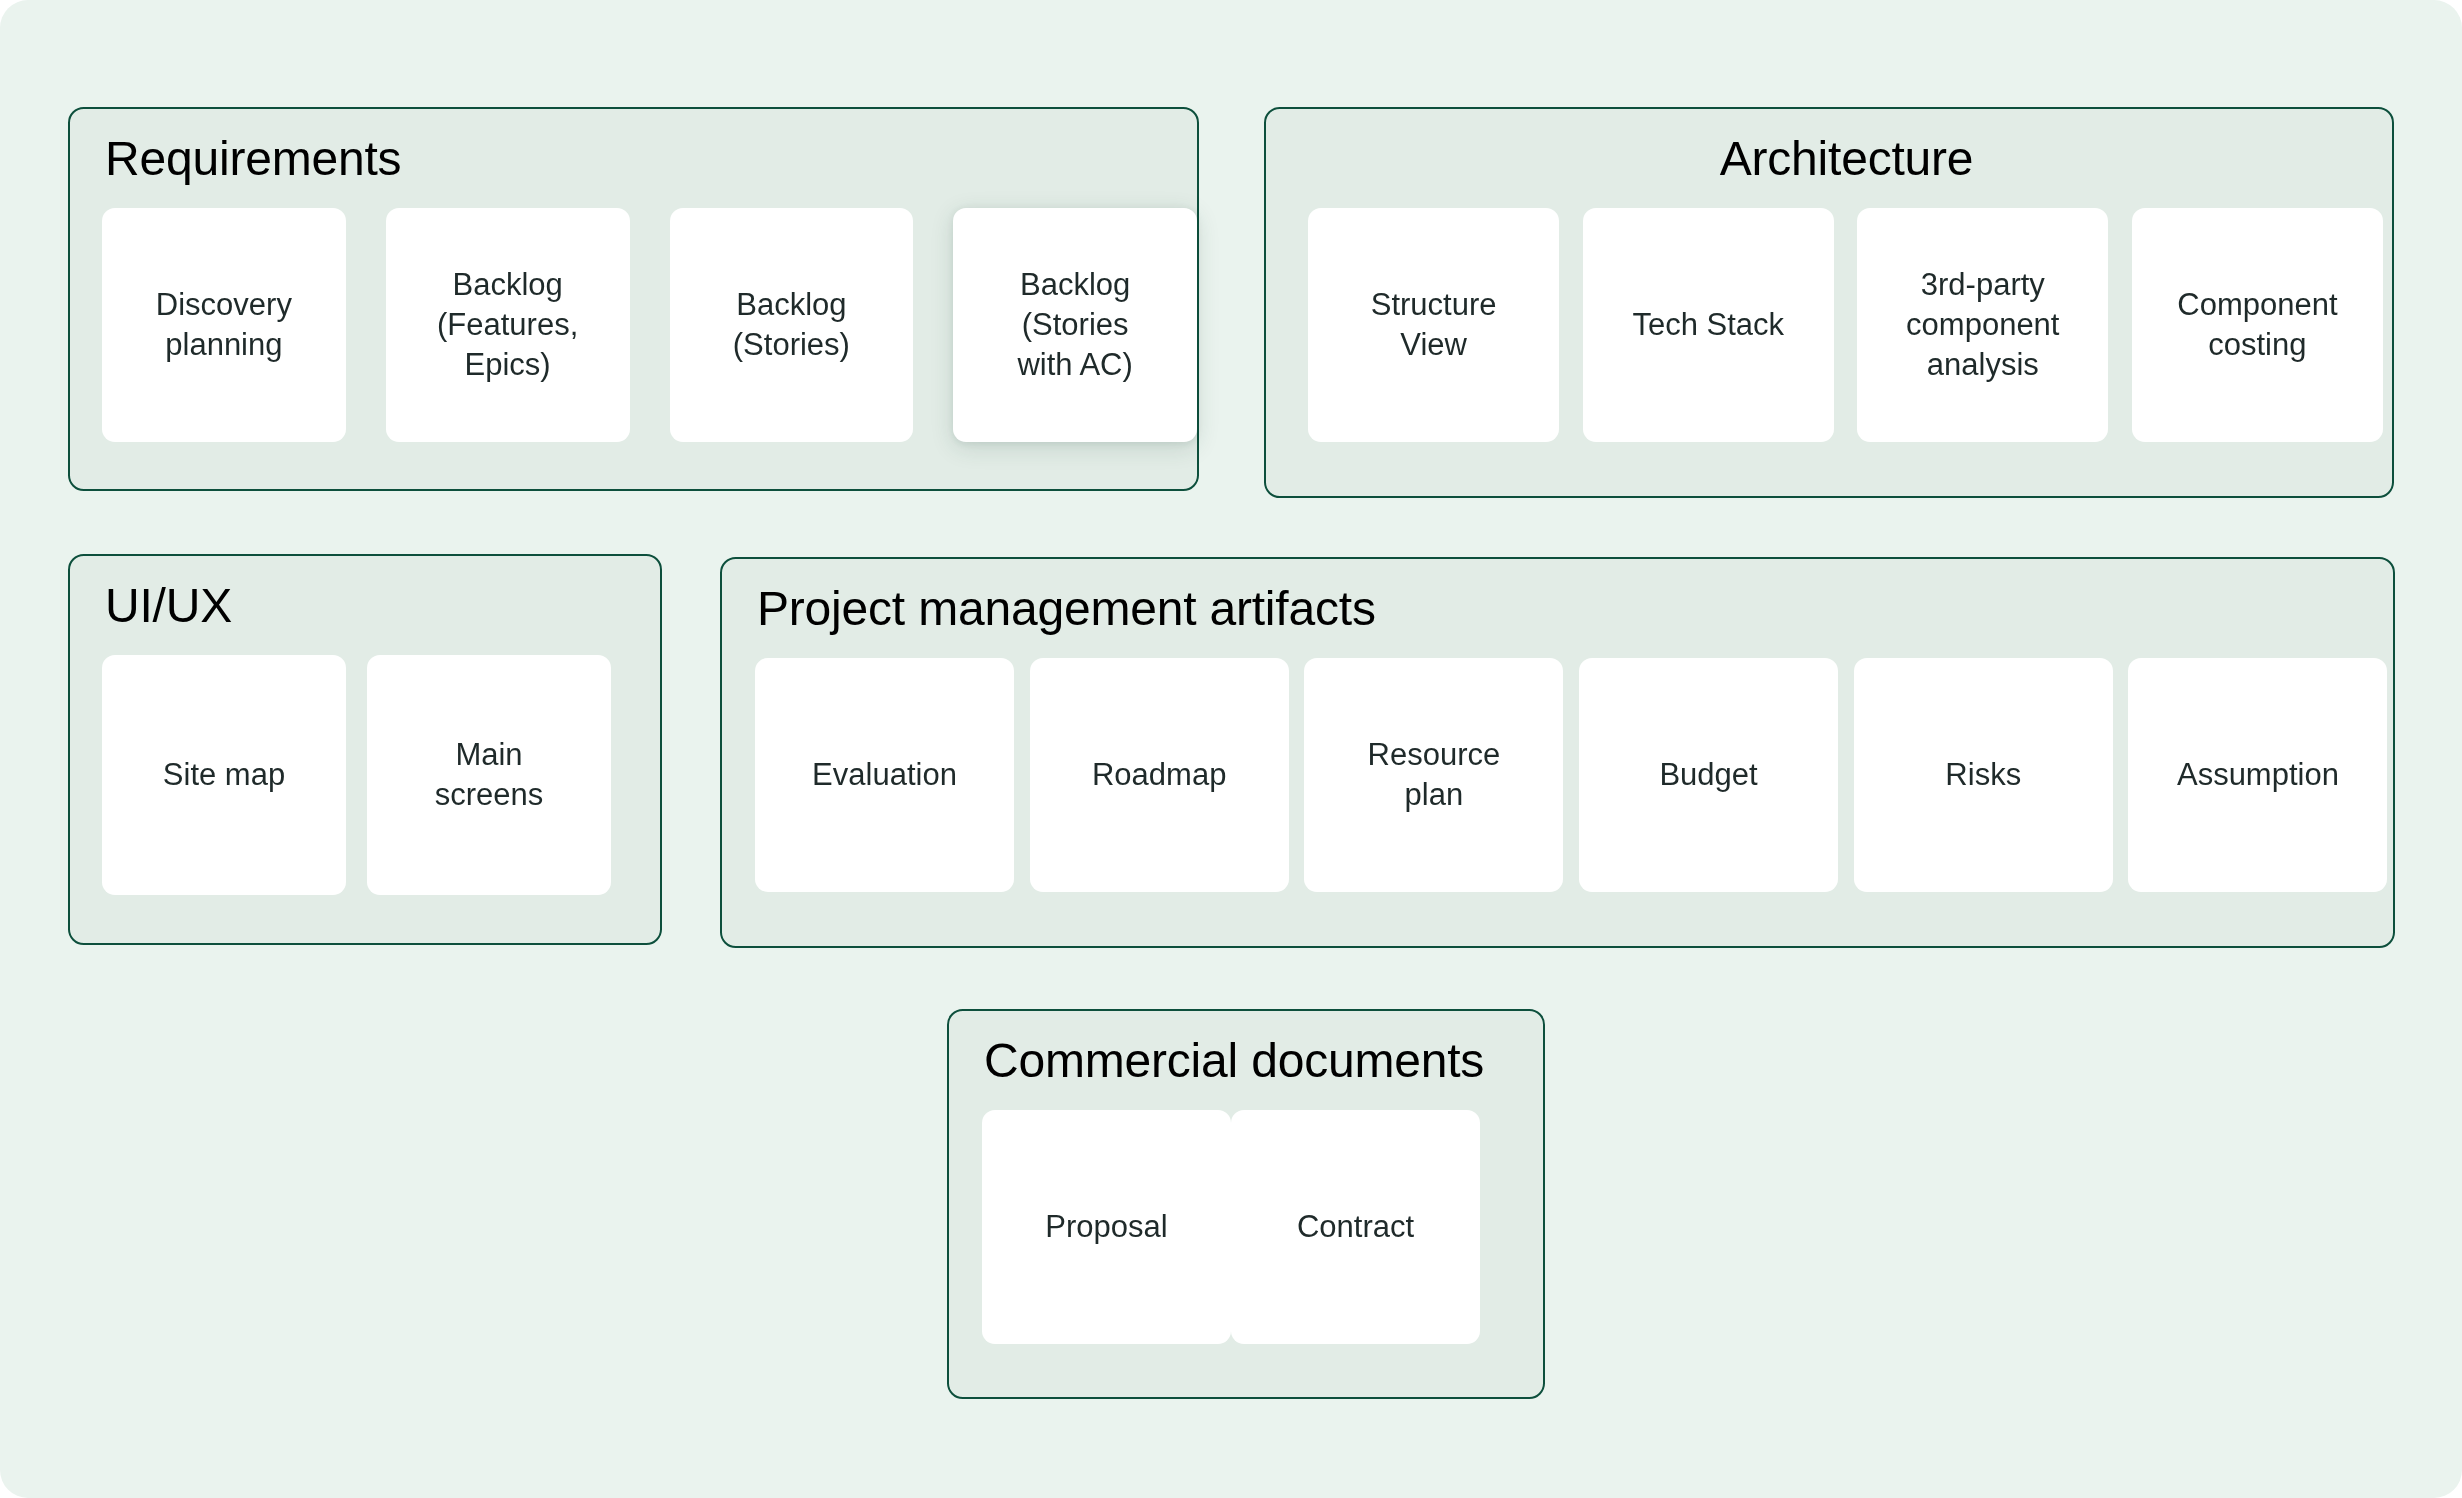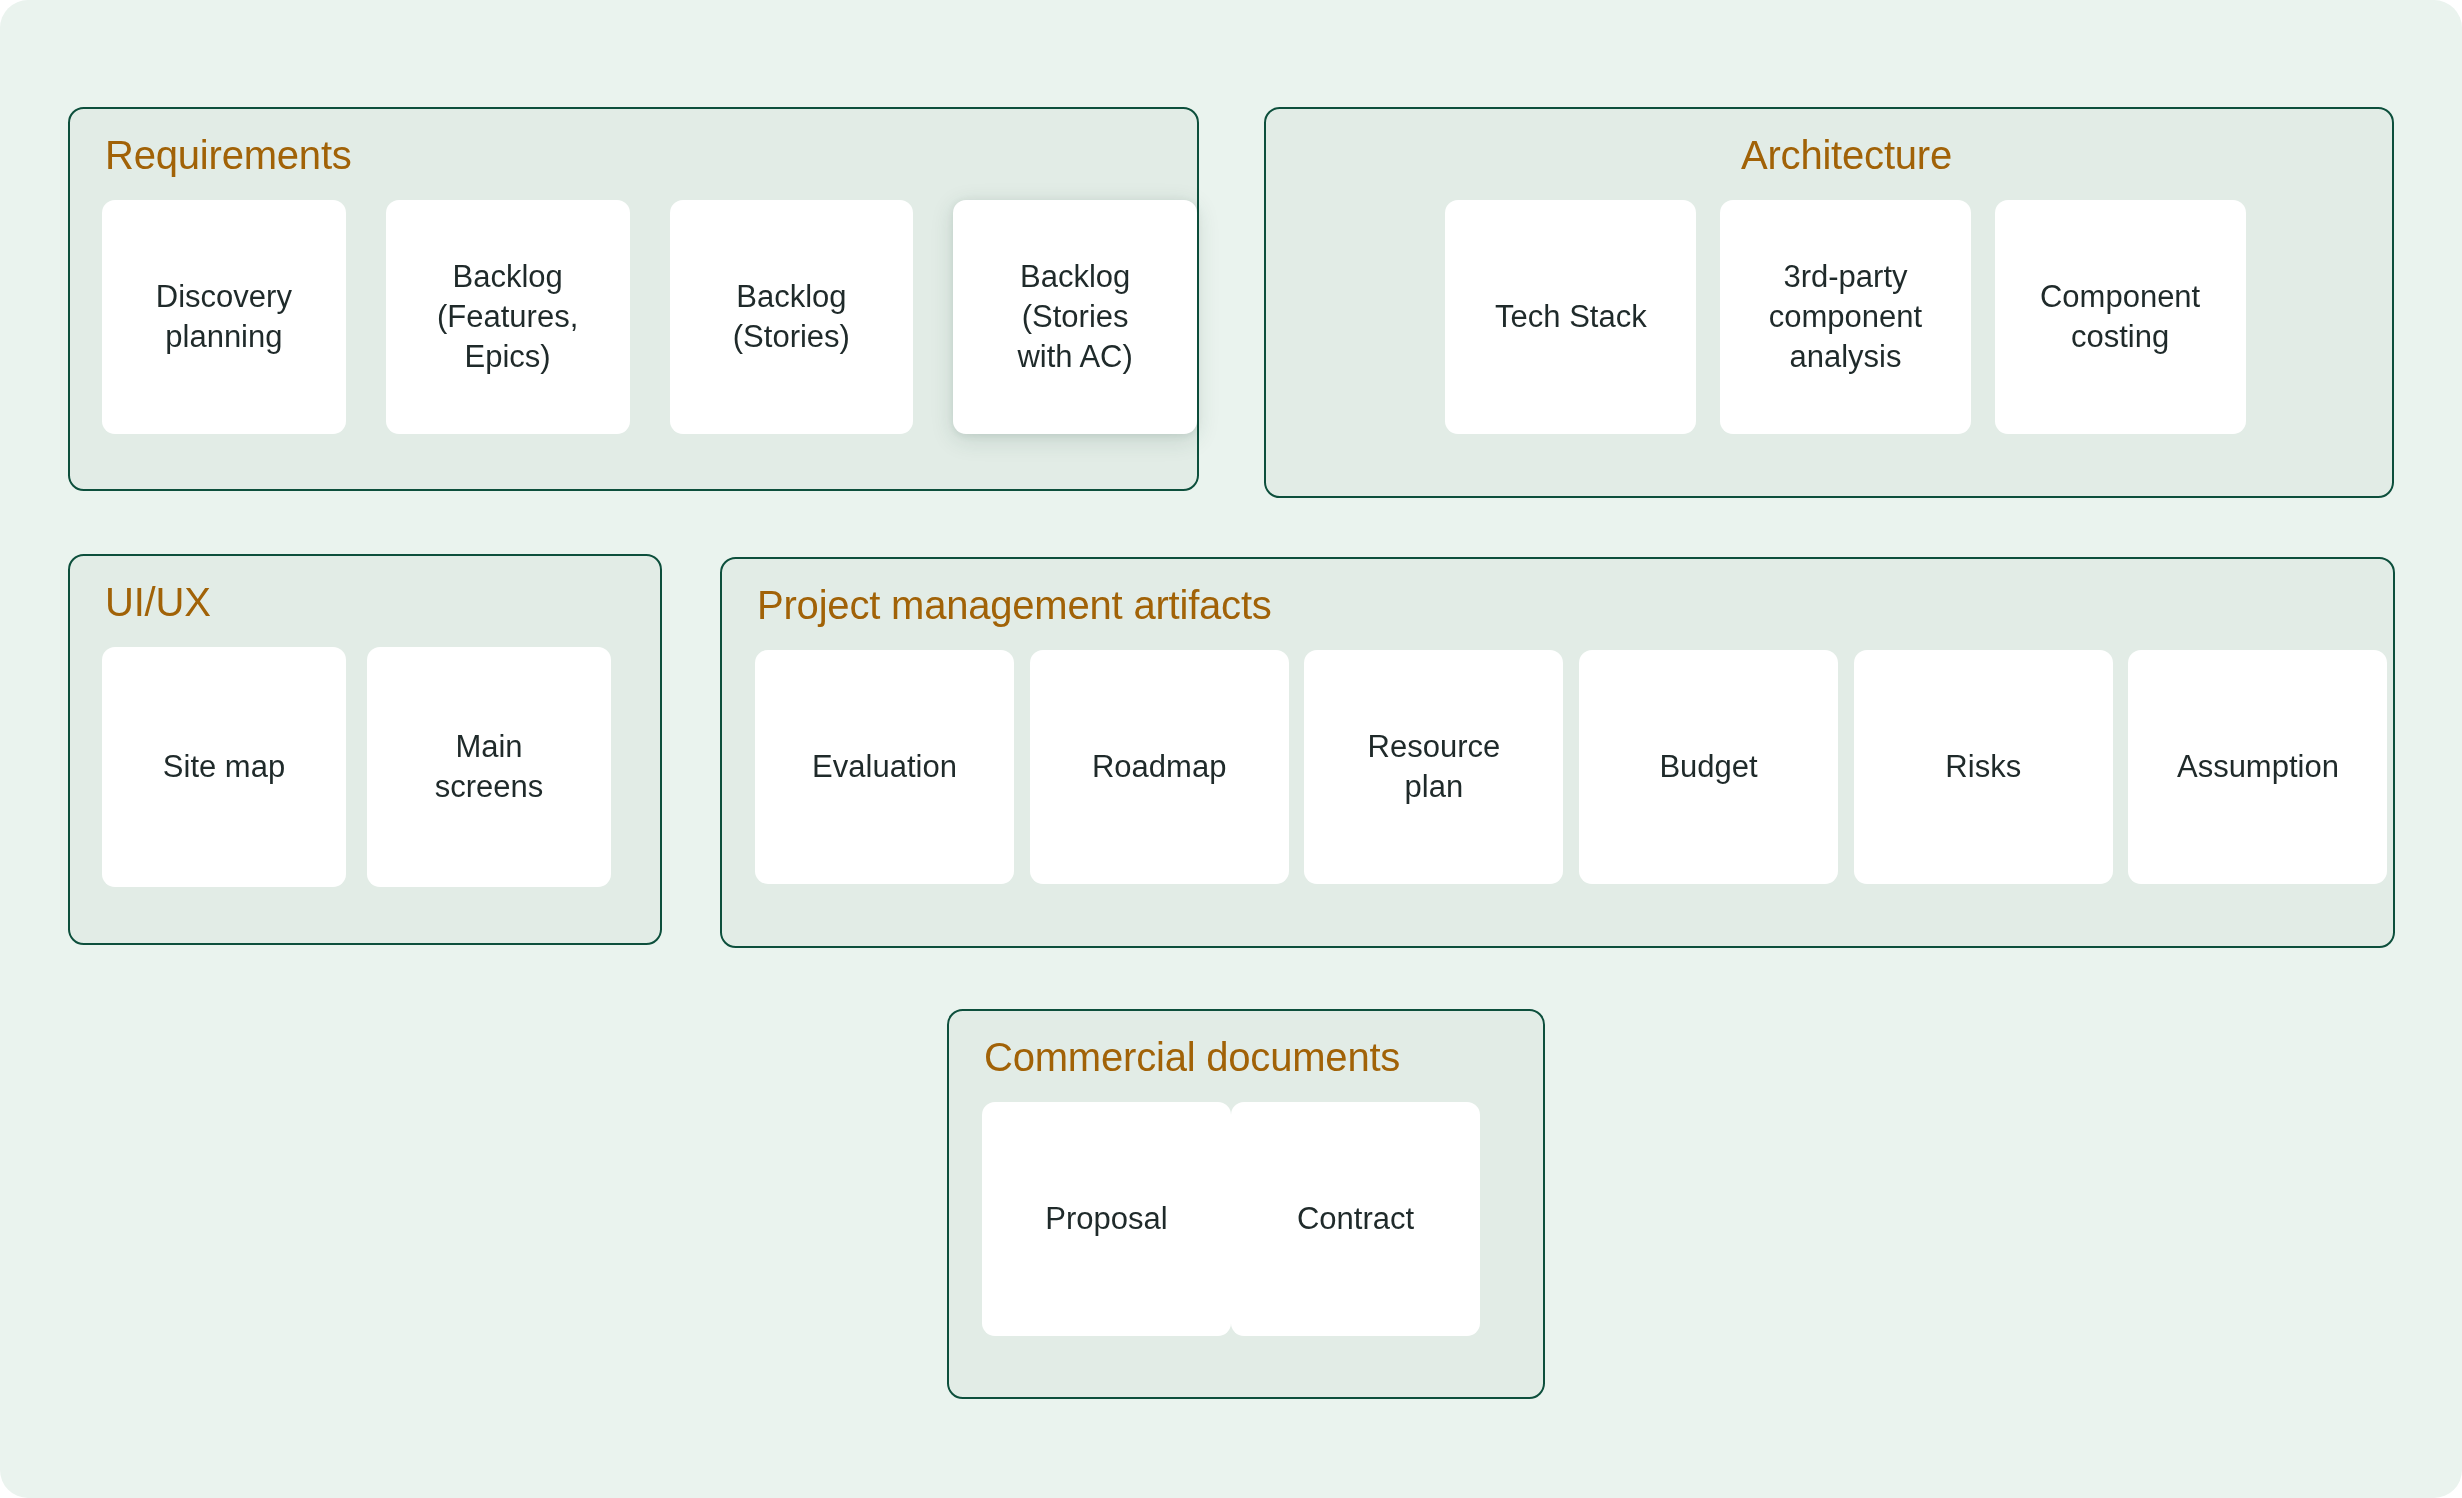--- a/index.html
+++ b/index.html
@@ -28,22 +28,22 @@
     position: absolute;
     box-sizing: border-box;
     background: #e2ece6;
     border: 2.6px solid #0d4f3c;
     border-radius: 15.7px;
     display: flex;
     flex-direction: column;
   }
 
   .panel-title {
-    color: #a16207;
-    font-size: 40px;
+    color: #000000;
+    font-size: 48px;
     line-height: 1;
     font-weight: 400;
     letter-spacing: -0.2px;
     white-space: nowrap;
   }
 
   .card-row {
     display: flex;
     align-items: stretch;
   }
@@ -147,20 +147,22 @@
 (Stories)</div>
       <div class="card shadowed">Backlog
 (Stories
 with AC)</div>
     </div>
   </section>
 
   <section class="panel" id="panel-architecture">
     <h2 class="panel-title">Architecture</h2>
     <div class="card-row">
+      <div class="card">Structure
+View</div>
       <div class="card">Tech Stack</div>
       <div class="card">3rd-party
 component
 analysis</div>
       <div class="card">Component
 costing</div>
     </div>
   </section>
 
   <section class="panel" id="panel-uiux">

